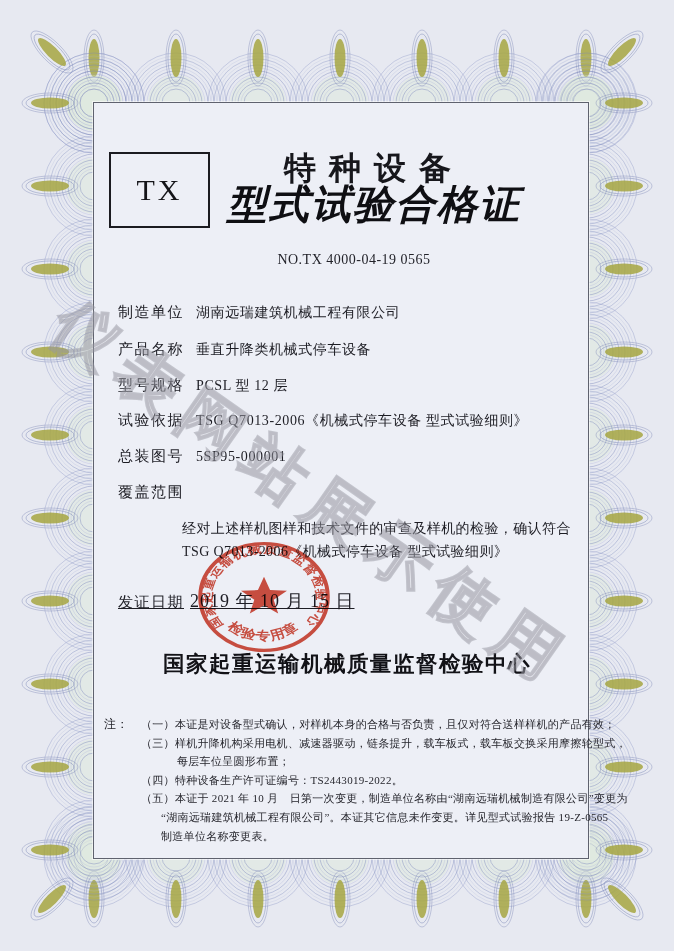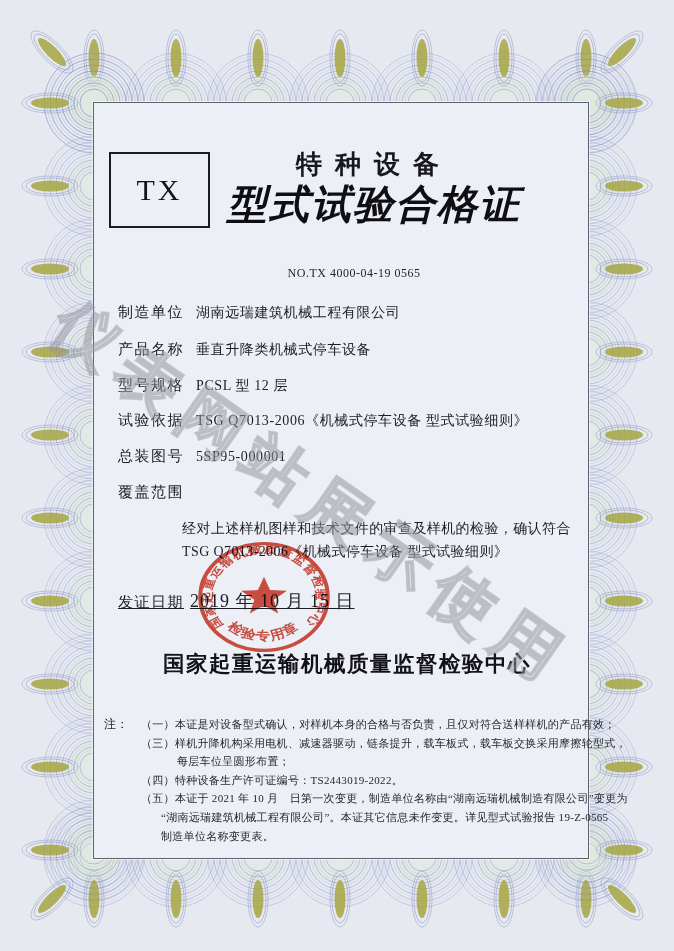--- a/index.html
+++ b/index.html
@@ -15,29 +15,29 @@
     background:#edeff6;border:1px solid #5f626e;z-index:1;
     box-shadow:0 0 0 1px rgba(255,255,255,.55);
   }
   .tx-box{
     position:absolute;left:15px;top:49px;width:97px;height:72px;
     border:2px solid #1b1b20;display:flex;align-items:center;justify-content:center;
     font-size:30px;font-weight:normal;letter-spacing:3px;color:#141418;
   }
   .hdr1{
     position:absolute;left:140px;top:44px;width:280px;text-align:center;
-    font-size:26px;font-weight:600;letter-spacing:13px;color:#17171c;white-space:nowrap;
+    font-size:32px;font-weight:600;letter-spacing:13px;color:#17171c;white-space:nowrap;
   }
   .title{
     position:absolute;left:120px;top:74px;width:320px;text-align:center;
     font-size:40px;font-weight:bold;letter-spacing:2px;color:#0f0f13;white-space:nowrap;font-style:italic;
   }
   .certno{
     position:absolute;left:140px;top:149px;width:240px;text-align:center;
-    font-size:12px;letter-spacing:.5px;color:#23232a;white-space:nowrap;margin-top:14px;
+    font-size:14px;letter-spacing:.5px;color:#23232a;white-space:nowrap;
   }
   .frow{position:absolute;left:24px;display:flex;align-items:baseline;white-space:nowrap;}
   .flabel{font-size:15px;letter-spacing:1.5px;width:72px;flex:none;}
   .fvalue{font-size:14px;letter-spacing:.6px;margin-left:6px;}
   .conclusion{
     position:absolute;left:88px;top:414px;font-size:14px;line-height:23px;
     letter-spacing:.4px;white-space:nowrap;
   }
   .issue-row{position:absolute;left:24px;top:486px;display:flex;align-items:baseline;white-space:nowrap;text-decoration:underline;}
   .ivalue{font-size:18px;letter-spacing:1px;}

